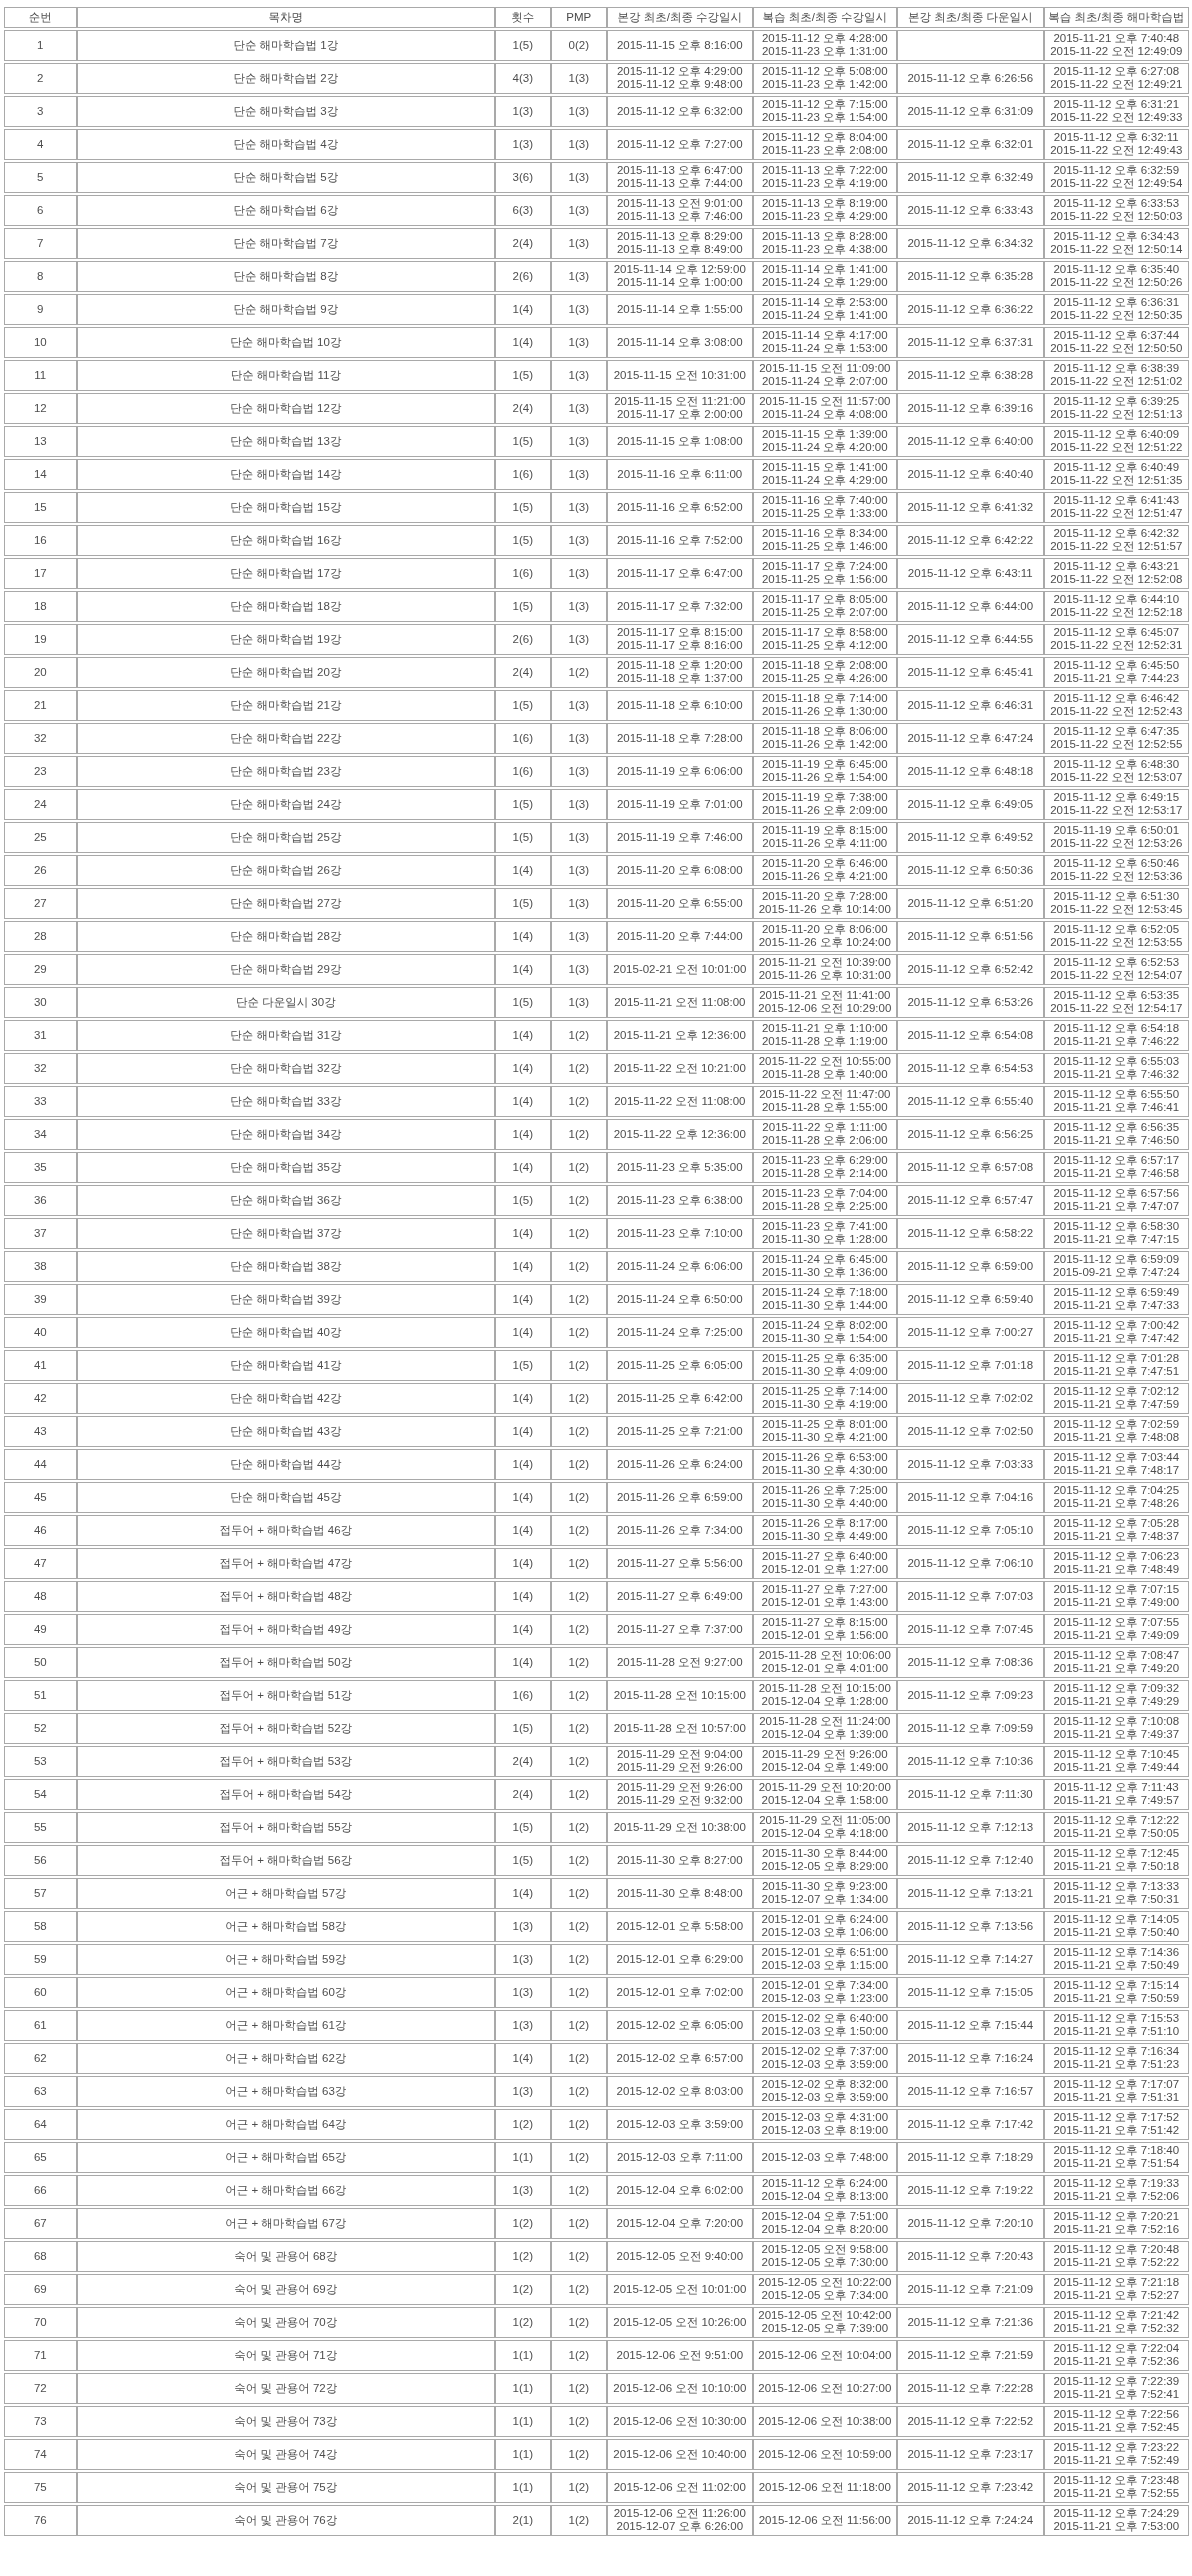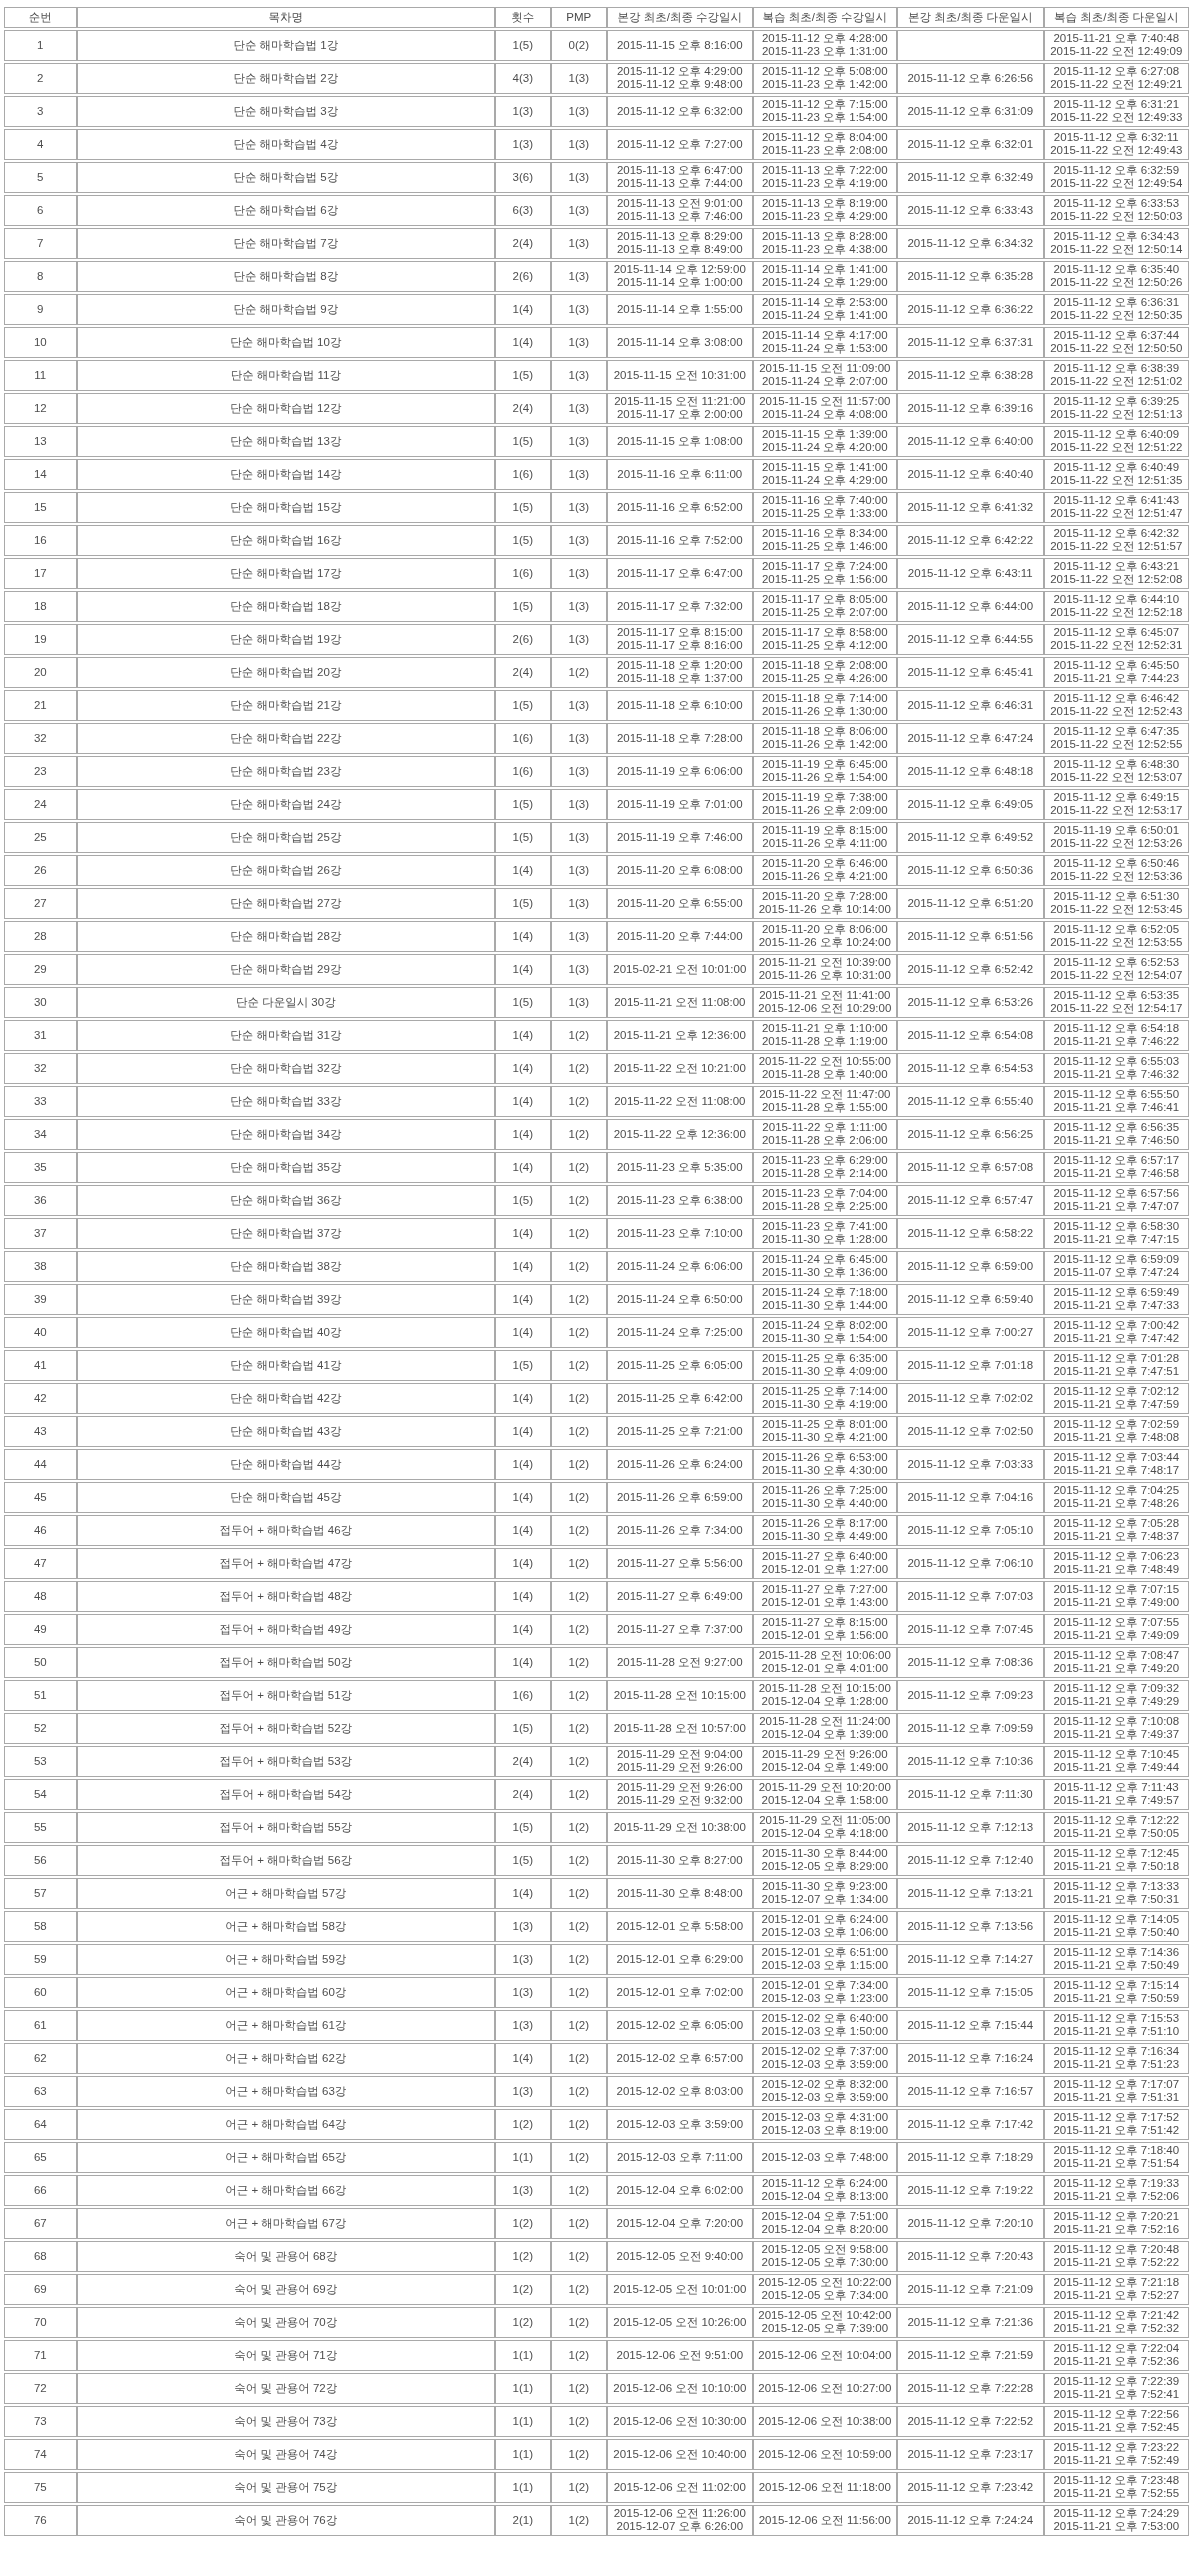--- a/index.html
+++ b/index.html
@@ -77,21 +77,21 @@
     </colgroup>
     <thead>
       <tr>
         <th>순번</th>
         <th>목차명</th>
         <th>횟수</th>
         <th>PMP</th>
         <th>본강 최초/최종 수강일시</th>
         <th>복습 최초/최종 수강일시</th>
         <th>본강 최초/최종 다운일시</th>
-        <th>복습 최초/최종 다운일시</th>
+        <th>복습 최초/최종 해마학습법</th>
       </tr>
     </thead>
     <tbody id="tbody">
         <tr>
           <td class="num">1</td>
           <td class="name">단순 해마학습법 1강</td>
           <td class="num">1(5)</td>
           <td class="num">0(2)</td>
           <td class="dt">
             <span class="line">2015-11-15 오후 8:16:00</span>
@@ -844,21 +844,21 @@
           </td>
           <td class="dt">
             <span class="line">2015-11-24 오후 6:45:00</span>
             <span class="line">2015-11-30 오후 1:36:00</span>
           </td>
           <td class="dt">
             <span class="line">2015-11-12 오후 6:59:00</span>
           </td>
           <td class="dt">
             <span class="line">2015-11-12 오후 6:59:09</span>
-            <span class="line">2015-11-07 오후 7:47:24</span>
+            <span class="line">2015-09-21 오후 7:47:24</span>
           </td>
         </tr>
         <tr>
           <td class="num">39</td>
           <td class="name">단순 해마학습법 39강</td>
           <td class="num">1(4)</td>
           <td class="num">1(2)</td>
           <td class="dt">
             <span class="line">2015-11-24 오후 6:50:00</span>
           </td>

